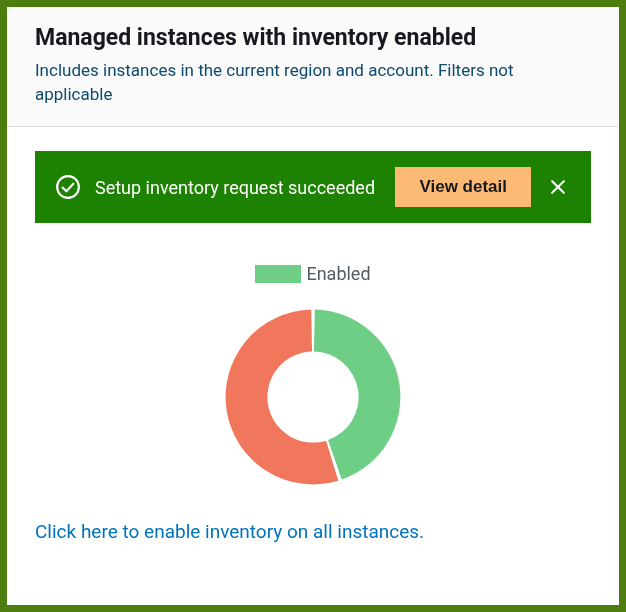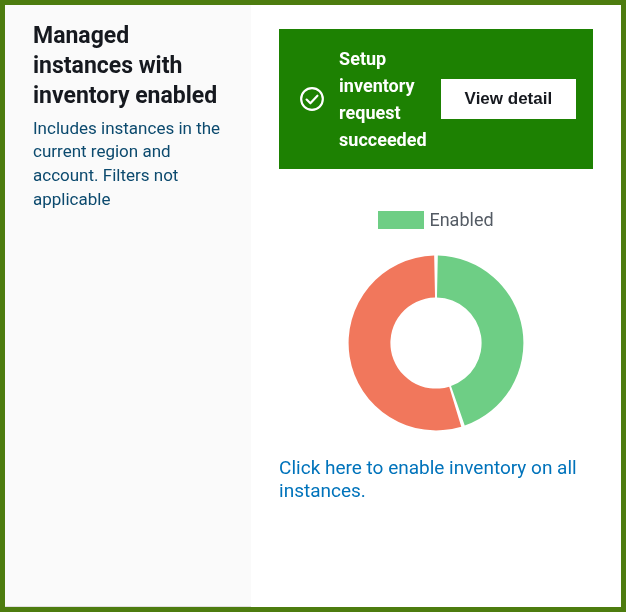--- a/index.html
+++ b/index.html
@@ -7,25 +7,25 @@
       margin: 0;
       padding: 0;
     }
     body {
       font-family: -apple-system, BlinkMacSystemFont, "Segoe UI", Roboto, "Helvetica Neue", Arial, sans-serif;
       background: #fff;
       width: 626px;
       height: 612px;
     }
     .panel {
-      border: 5px solid #4d7c0f;
+      border: 7px solid #4d7c0f;
       width: 626px;
       height: 612px;
       display: flex;
-      flex-direction: row;
+      flex-direction: column;
     }
     .panel-header {
       background: #fafafa;
       padding: 16px 28px 20px 28px;
       border-bottom: 1px solid #e0e0e0;
     }
     .panel-title {
       font-size: 23px;
       font-weight: 700;
       color: #16191f;
@@ -59,25 +59,25 @@
       align-items: center;
       justify-content: center;
     }
     .alert-icon svg {
       width: 26px;
       height: 26px;
     }
     .alert-message {
       flex: 1;
       font-size: 18px;
-      font-weight: 700;
+      font-weight: 400;
       line-height: 1.5;
     }
     .alert-button {
-      background: #ffffff;
+      background: #fdba74;
       color: #16191f;
       border: none;
       font-size: 17px;
       font-weight: 700;
       padding: 10px 24px;
       cursor: pointer;
       flex-shrink: 0;
     }
     .alert-close {
       flex-shrink: 0;
@@ -121,21 +121,21 @@
     }
     .donut-wrap {
       width: 190px;
       height: 190px;
     }
     .donut-wrap svg {
       width: 100%;
       height: 100%;
     }
     .enable-link {
-      margin-top: 18px;
+      margin-top: 28px;
       font-size: 19px;
       color: #0073bb;
       text-decoration: none;
       cursor: pointer;
       align-self: flex-start;
     }
   </style>
 </head>
 <body>
 

